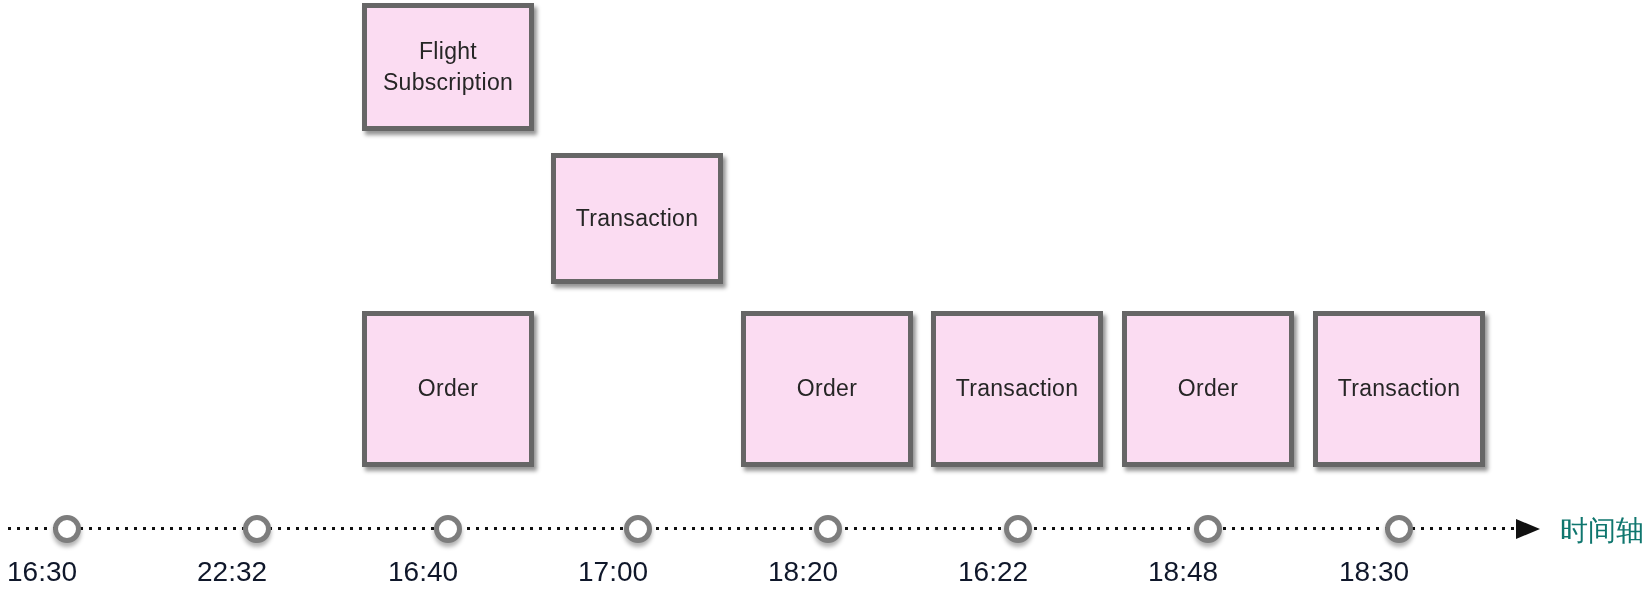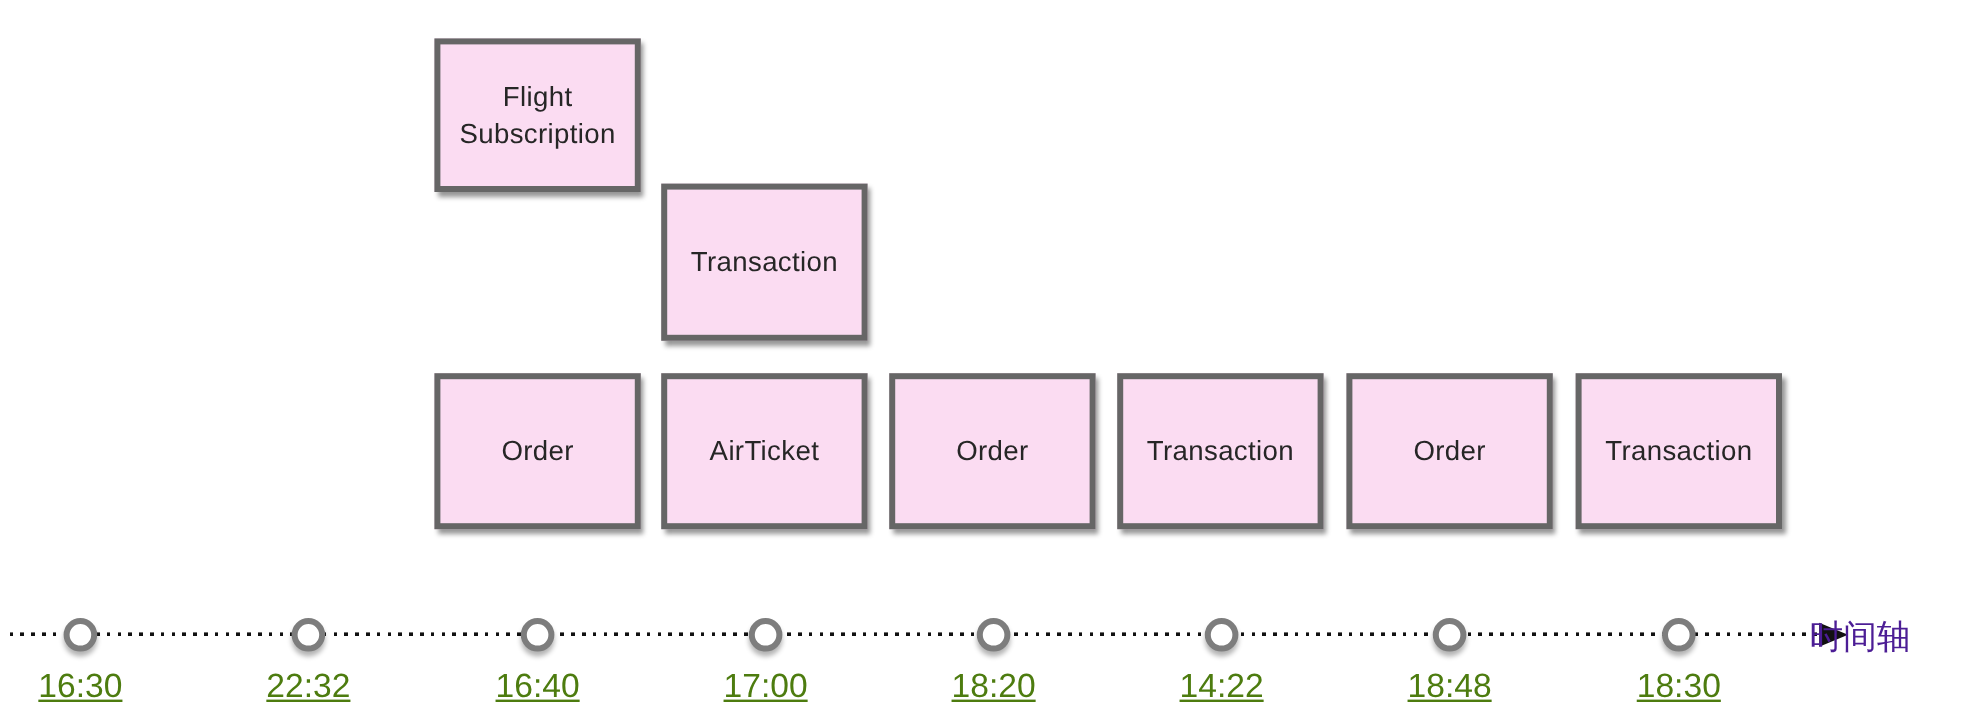--- a/index.html
+++ b/index.html
@@ -29,23 +29,23 @@
     justify-content: center;
     text-align: center;
   }
   .box-label {
     font-size: 23px;
     line-height: 1.35;
     letter-spacing: 0.3px;
     color: #262626;
     padding: 0 4px;
   }
-  .row1 { top: 3px;   height: 128px; margin-top: 29px; }
+  .row1 { top: 3px;   height: 128px; }
   .row2 { top: 153px; height: 131px; }
-  .row3 { top: 311px; height: 130px; }
+  .row3 { top: 311px; height: 156px; }
   
   .tl-line {
     position: absolute;
     left: 8px;
     top: 527px;
     width: 1507px;
     height: 3px;
     background: repeating-linear-gradient(90deg, #111111 0 3px, transparent 3px 9px);
   }
   .tl-arrow {
@@ -66,52 +66,48 @@
     height: 28px;
     border: 5px solid #7d7d7d;
     border-radius: 50%;
     background: #ffffff;
     box-shadow: 0 4px 4px rgba(0,0,0,0.30);
   }
   .tl-time {
     position: absolute;
     top: 556px;
     width: 120px;
-    text-align: center;
+    text-align: left;
     font-size: 28px;
-    color: #4d7c0f;
-    text-decoration: underline;
+    color: #0f172a;
   }
   .tl-axis-label {
     position: absolute;
-    left: 1508px;
+    left: 1560px;
     top: 512px;
     font-size: 28px;
-    color: #4c1d95;
+    color: #0f766e;
     white-space: nowrap;
   }
 </style>
 </head>
 <body>
 
 <div class="stage">
 
   <div class="box row1" style="left:362px">
     <span class="box-label">Flight Subscription</span>
   </div>
 
   <div class="box row2" style="left:551px">
     <span class="box-label">Transaction</span>
   </div>
 
   <div class="box row3" style="left:362px">
     <span class="box-label">Order</span>
-  </div>
-  <div class="box row3" style="left:551px">
-    <span class="box-label">AirTicket</span>
   </div>
   <div class="box row3" style="left:741px">
     <span class="box-label">Order</span>
   </div>
   <div class="box row3" style="left:931px">
     <span class="box-label">Transaction</span>
   </div>
   <div class="box row3" style="left:1122px">
     <span class="box-label">Order</span>
   </div>
@@ -129,19 +125,19 @@
   <div class="tl-node" style="left:814px"></div>
   <div class="tl-node" style="left:1004px"></div>
   <div class="tl-node" style="left:1194px"></div>
   <div class="tl-node" style="left:1385px"></div>
 
   <div class="tl-time" style="left:7px">16:30</div>
   <div class="tl-time" style="left:197px">22:32</div>
   <div class="tl-time" style="left:388px">16:40</div>
   <div class="tl-time" style="left:578px">17:00</div>
   <div class="tl-time" style="left:768px">18:20</div>
-  <div class="tl-time" style="left:958px">14:22</div>
+  <div class="tl-time" style="left:958px">16:22</div>
   <div class="tl-time" style="left:1148px">18:48</div>
   <div class="tl-time" style="left:1339px">18:30</div>
 
   <div class="tl-axis-label">时间轴</div>
 
 </div>
 
 </body></html>

